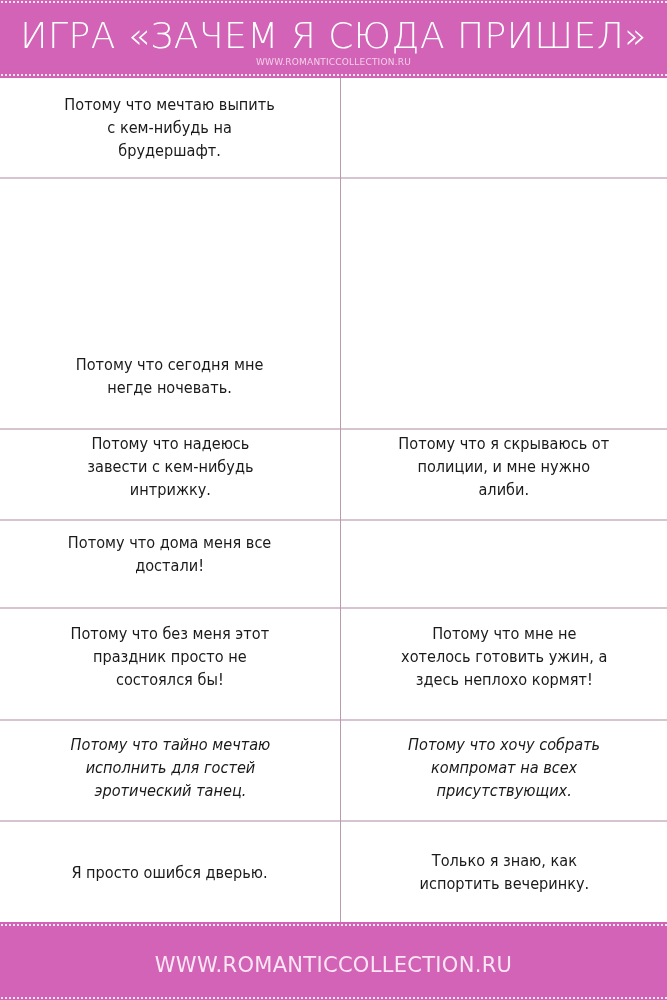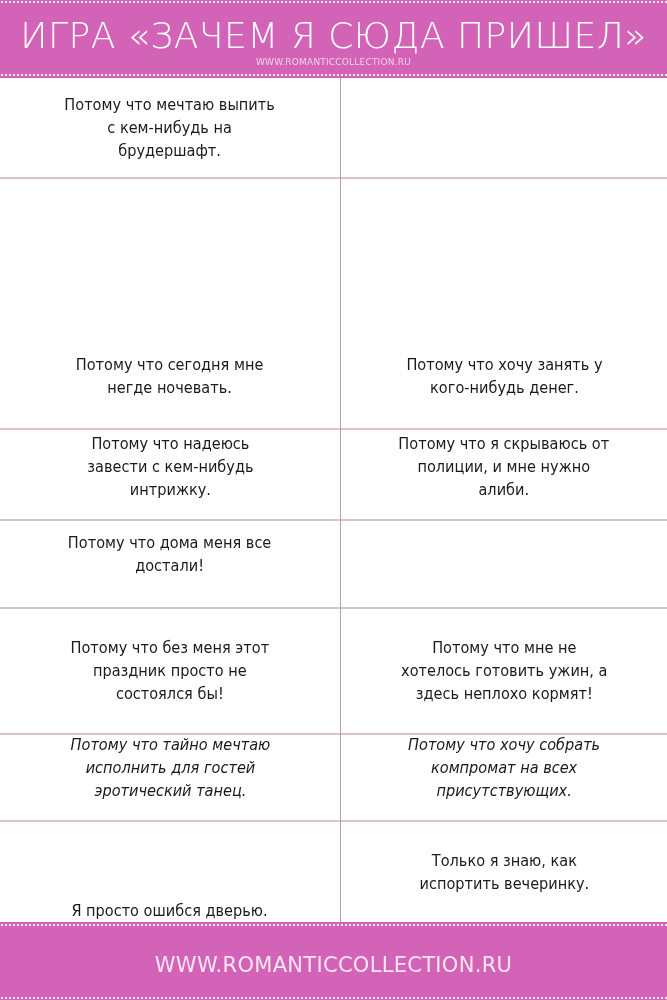--- a/index.html
+++ b/index.html
@@ -96,24 +96,20 @@
 с кем-нибудь на
 брудершафт.</span>
       </div>
     <div class="hline"></div>
   </div>
   <div class="row" style="top:207px;height:107px;margin-top:38px;">
     <div class="cell left">
         <span>Потому что сегодня мне
 негде ночевать.</span>
       </div>
-    <div class="cell right">
-        <span>Потому что хочу занять у
-кого-нибудь денег.</span>
-      </div>
     <div class="hline"></div>
   </div>
   <div class="row" style="top:314px;height:108px;margin-top:21px;">
     <div class="cell left">
         <span>Потому что надеюсь
 завести с кем-нибудь
 интрижку.</span>
       </div>
     <div class="cell right">
         <span>Потому что я скрываюсь от
@@ -122,21 +118,21 @@
       </div>
     <div class="hline"></div>
   </div>
   <div class="row" style="top:422px;height:109px;">
     <div class="cell left">
         <span>Потому что дома меня все
 достали!</span>
       </div>
     <div class="hline"></div>
   </div>
-  <div class="row" style="top:529px;height:128px;">
+  <div class="row" style="top:515px;height:128px;">
     <div class="cell left">
         <span>Потому что без меня этот
 праздник просто не
 состоялся бы!</span>
       </div>
     <div class="cell right">
         <span>Потому что мне не
 хотелось готовить ужин, а
 здесь неплохо кормят!</span>
       </div>
@@ -149,21 +145,21 @@
 эротический танец.</span>
       </div>
     <div class="cell right">
         <span>Потому что хочу собрать
 компромат на всех
 присутствующих.</span>
       </div>
     <div class="hline"></div>
   </div>
   <div class="row" style="top:744px;height:100px;">
-    <div class="cell left" style="bottom:0;align-items:flex-end;">
+    <div class="cell left" style="bottom:0;">
         <span>Я просто ошибся дверью.</span>
       </div>
     <div class="cell right" style="bottom:0;">
         <span>Только я знаю, как
 испортить вечеринку.</span>
       </div>
   </div>
   <div class="vline"></div>
 </div>
 

